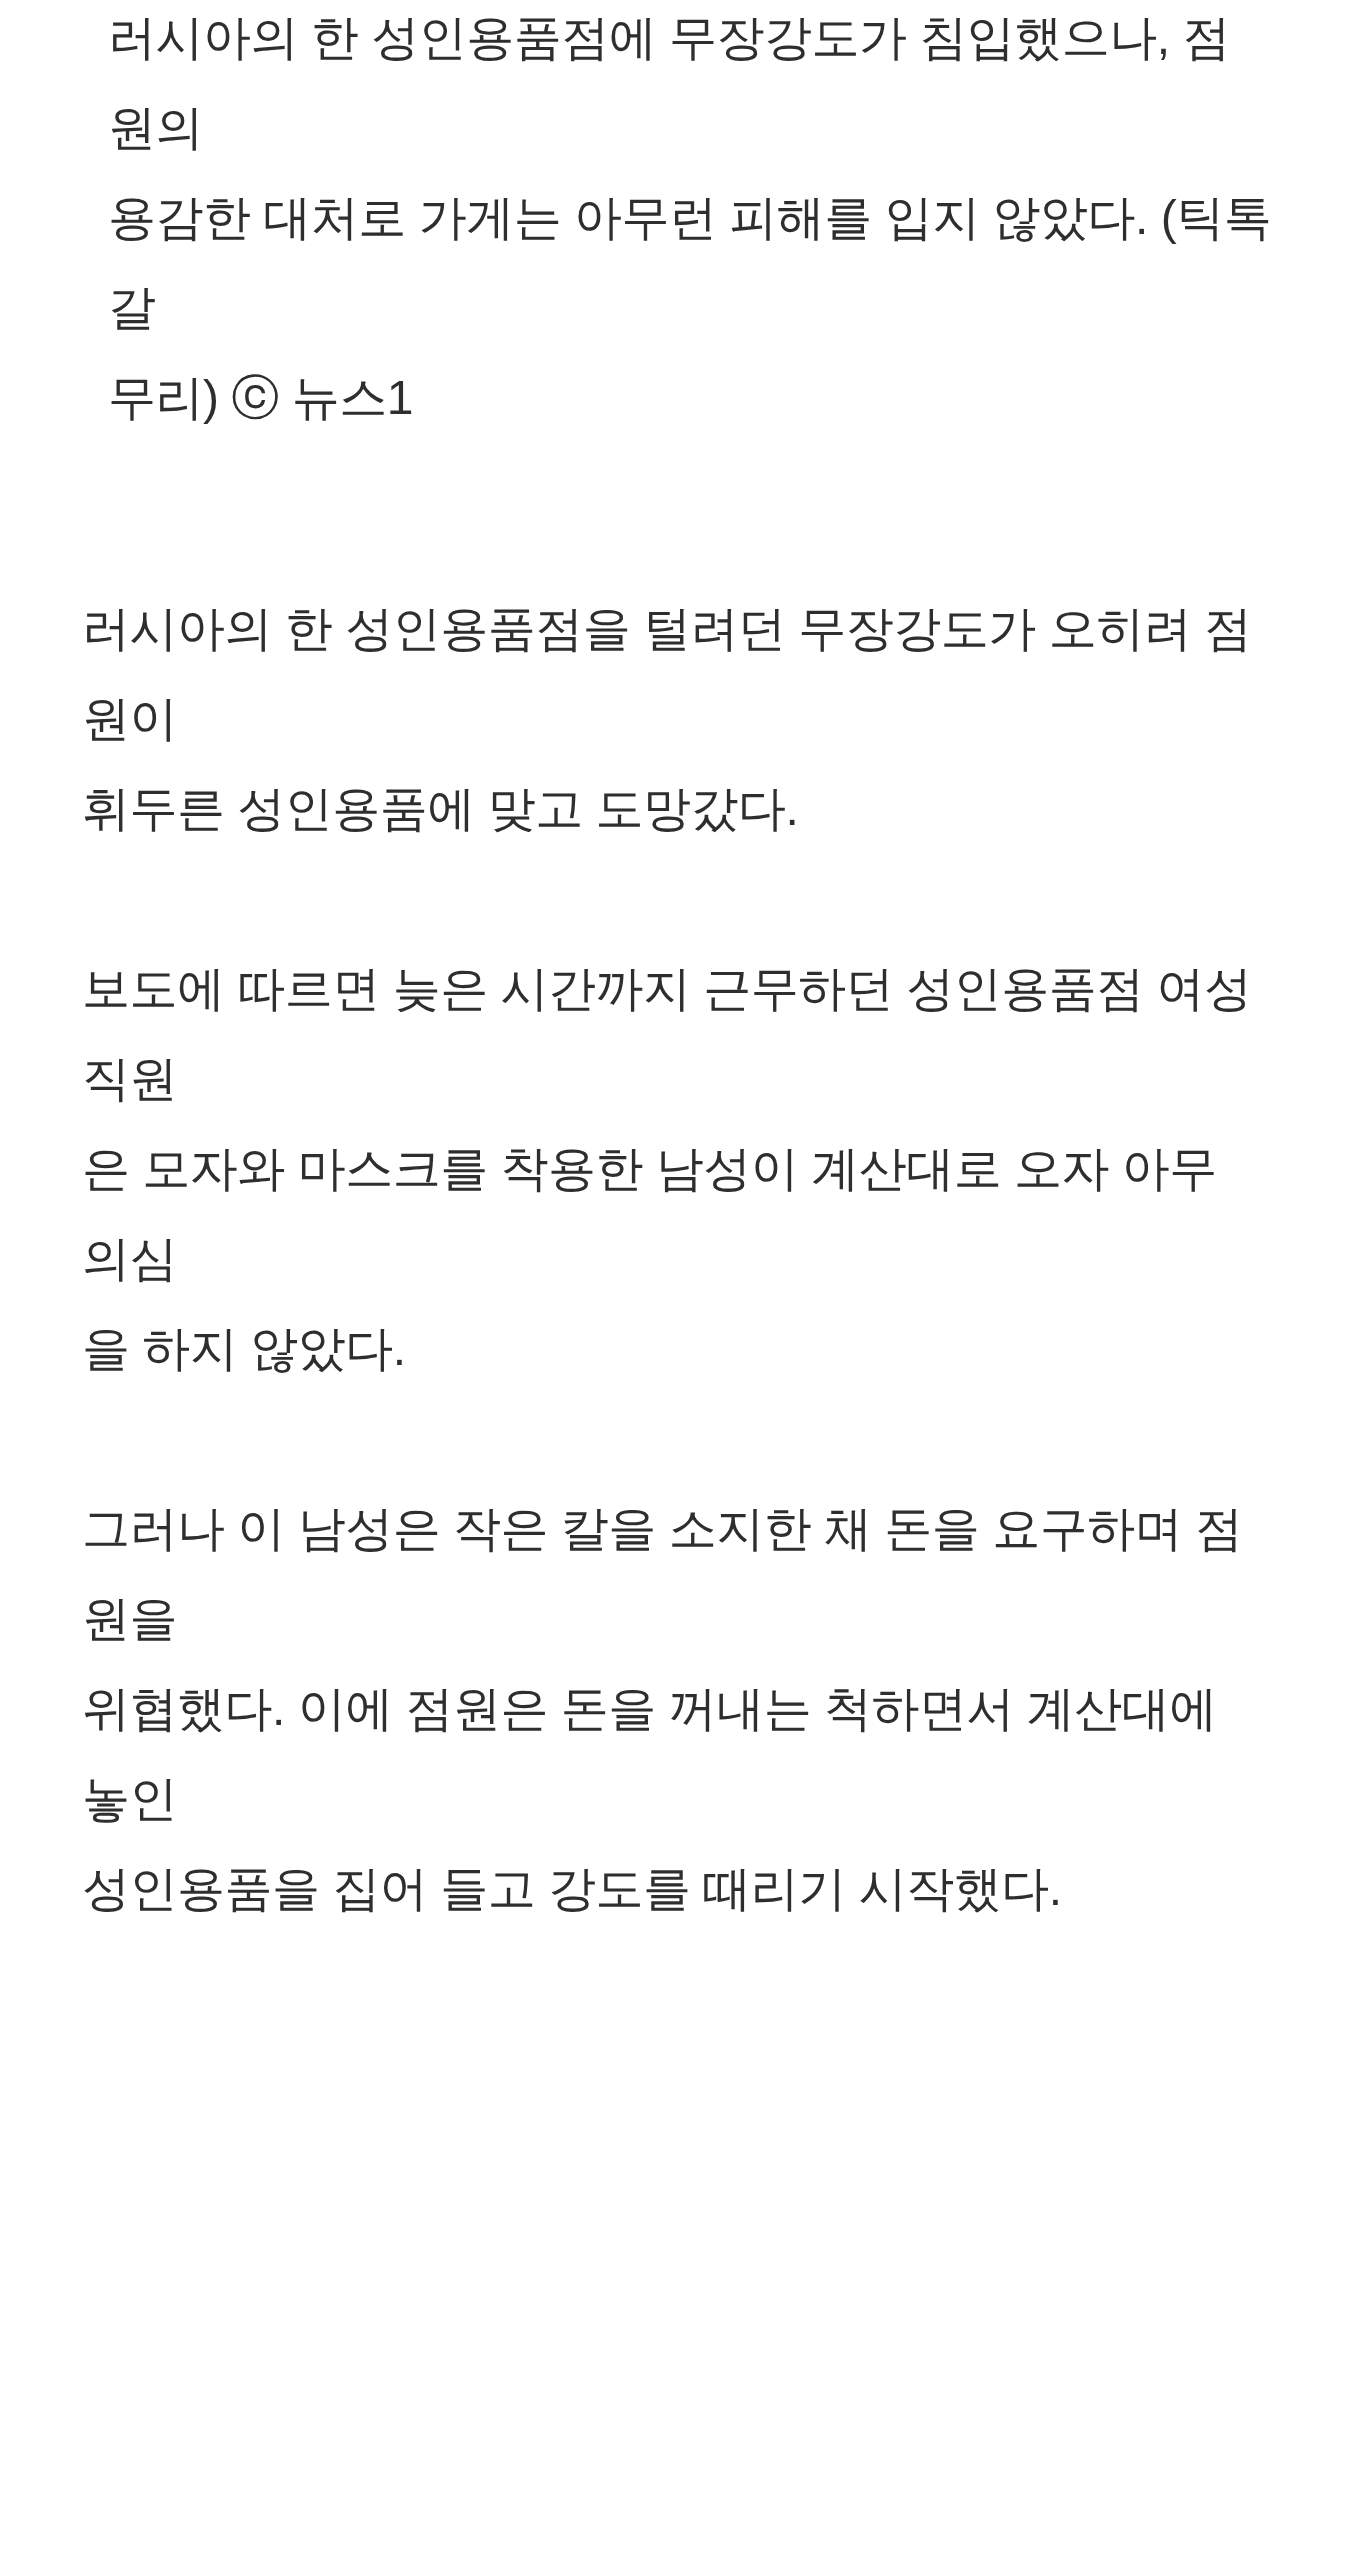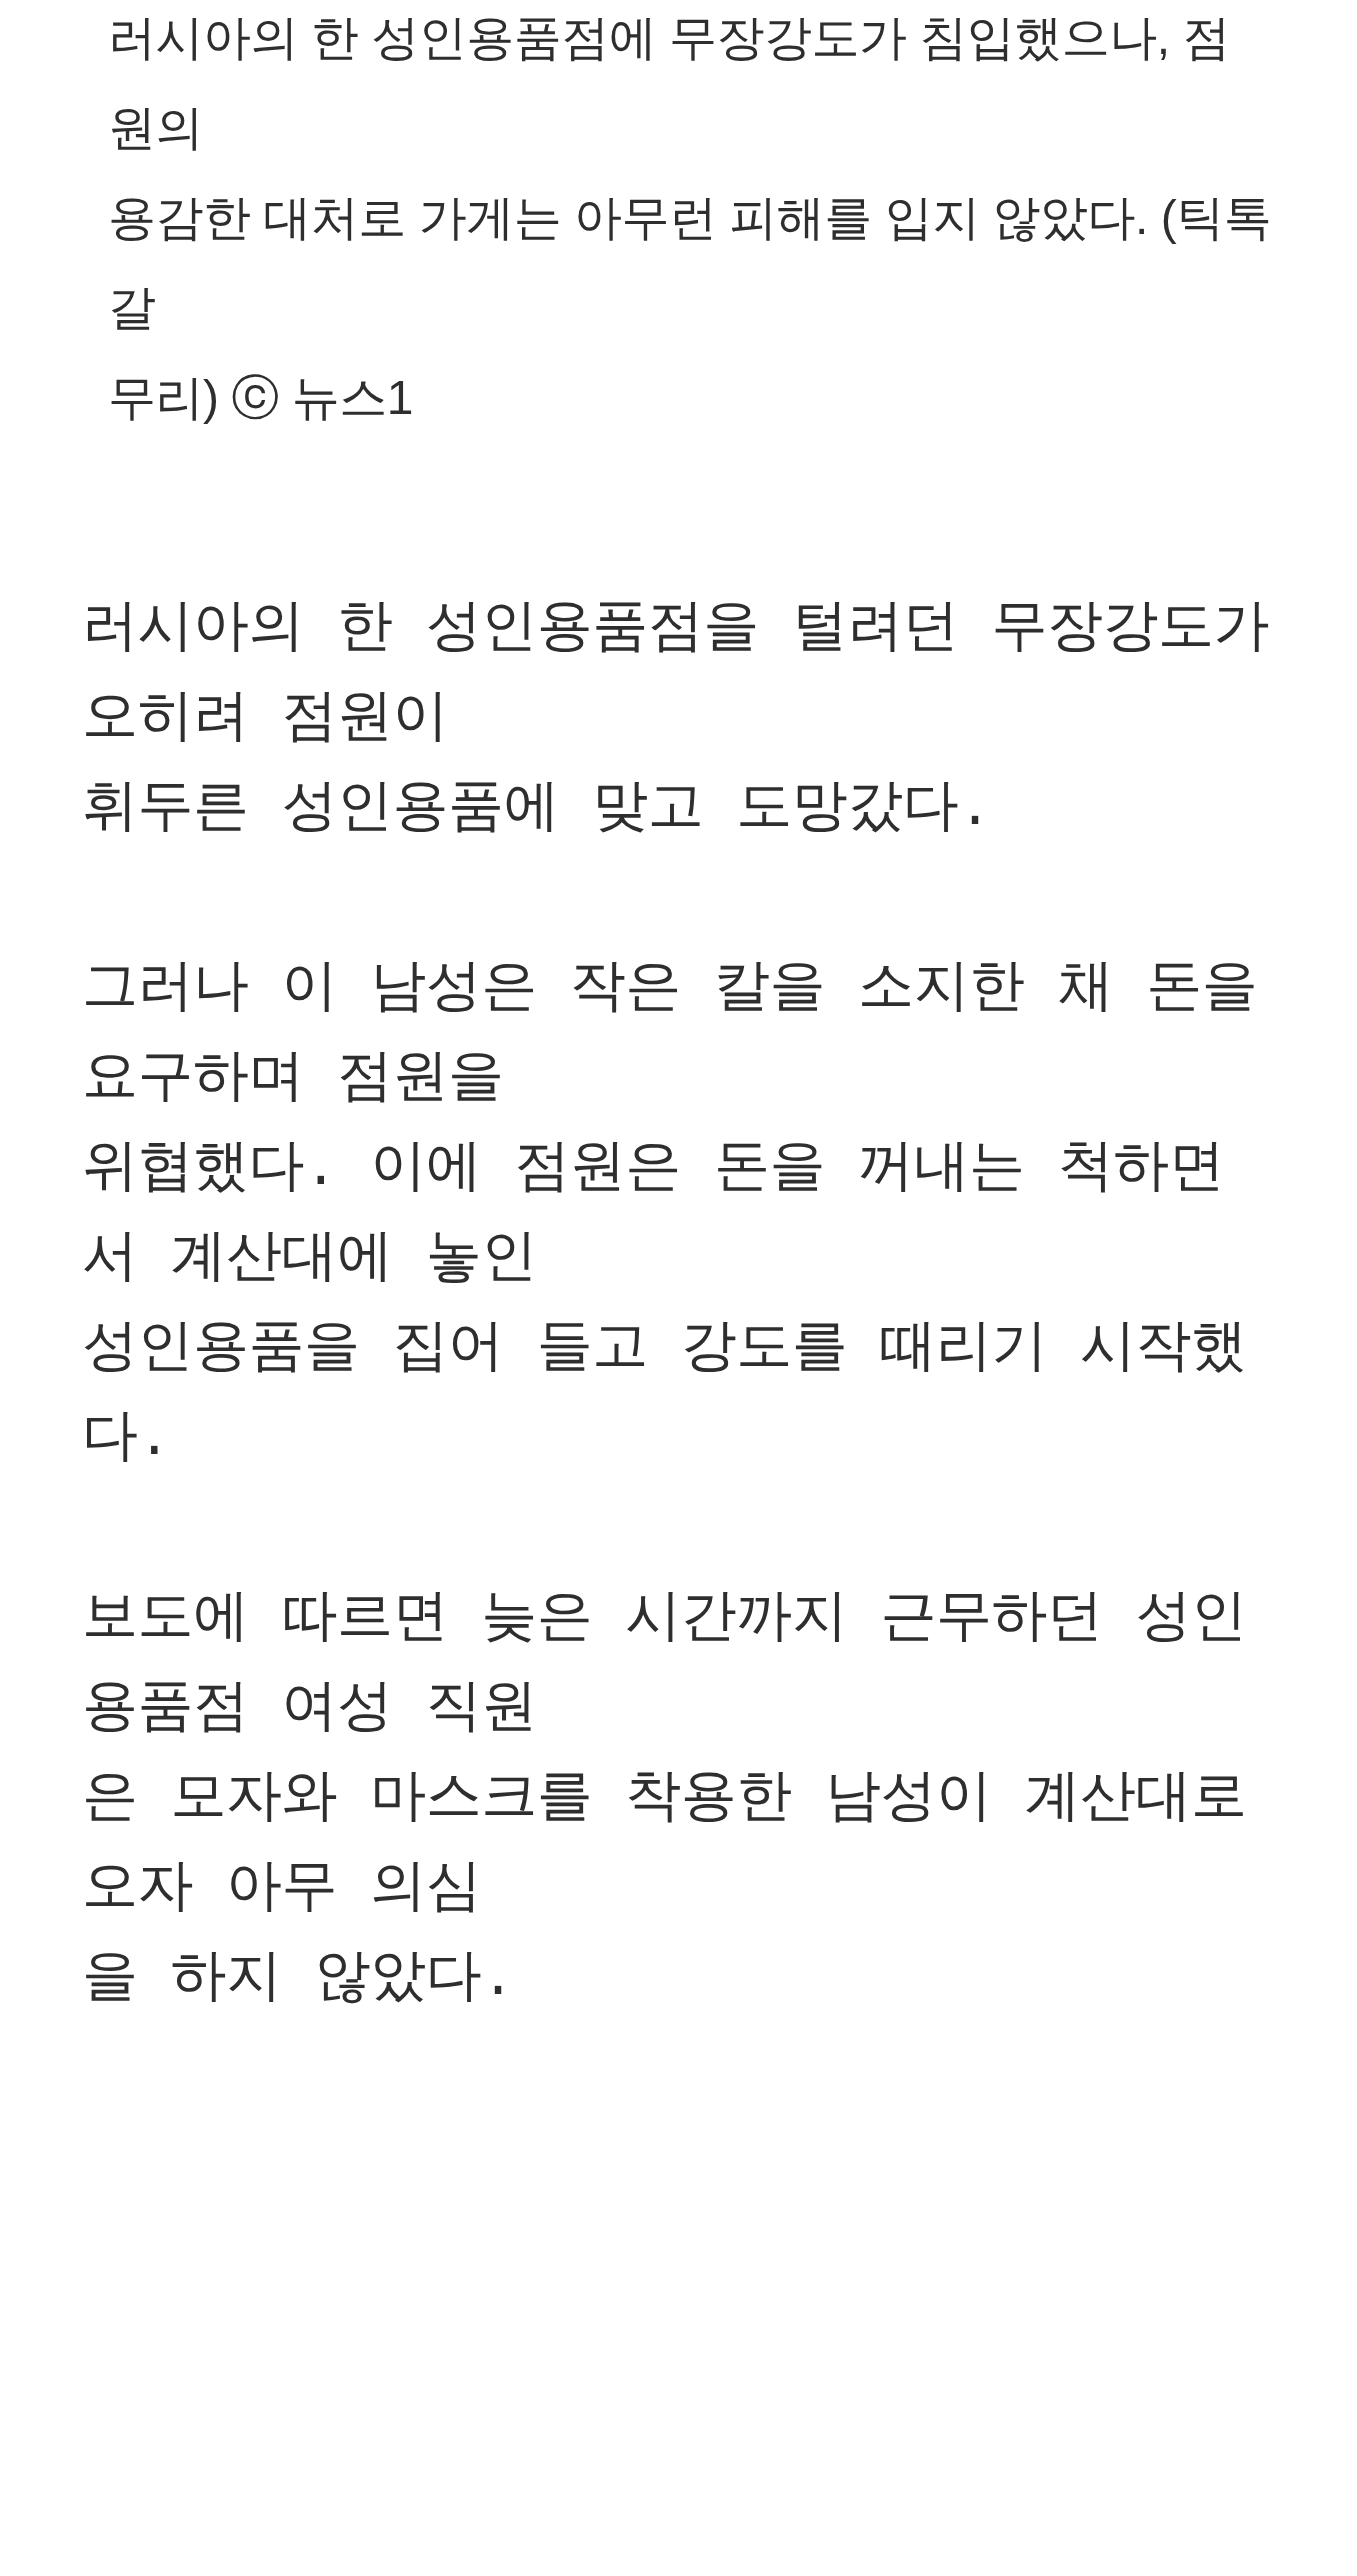--- a/index.html
+++ b/index.html
@@ -29,45 +29,44 @@
   .caption {
     margin: -7.5px 0 141px 26px;
     font-size: 48px;
     line-height: 90px;
     letter-spacing: -0.5px;
     white-space: pre-line;
     color: #2e2e2e;
   }
   .para {
     margin: 0 0 90px 0;
-    font-size: 56px;
+    font-size: 48px;
     line-height: 90px;
     letter-spacing: -0.5px;
     white-space: pre-line;
     color: #2e2e2e;
-    font-family: Liberation Mono, monospace;
   }
 </style>
 </head>
 <body>
 
 <div class="screen">
   <div class="article">
 
     <div class="caption">러시아의 한 성인용품점에 무장강도가 침입했으나, 점원의
 용감한 대처로 가게는 아무런 피해를 입지 않았다. (틱톡 갈
 무리) ⓒ 뉴스1</div>
 
     <div class="para">러시아의 한 성인용품점을 털려던 무장강도가 오히려 점원이
 휘두른 성인용품에 맞고 도망갔다.</div>
 
 
+    <div class="para">보도에 따르면 늦은 시간까지 근무하던 성인용품점 여성 직원
+은 모자와 마스크를 착용한 남성이 계산대로 오자 아무 의심
+을 하지 않았다.</div>
+
     <div class="para">그러나 이 남성은 작은 칼을 소지한 채 돈을 요구하며 점원을
 위협했다. 이에 점원은 돈을 꺼내는 척하면서 계산대에 놓인
 성인용품을 집어 들고 강도를 때리기 시작했다.</div>
-
-    <div class="para">보도에 따르면 늦은 시간까지 근무하던 성인용품점 여성 직원
-은 모자와 마스크를 착용한 남성이 계산대로 오자 아무 의심
-을 하지 않았다.</div>
 
   </div>
 </div>
 
 
 </body></html>

